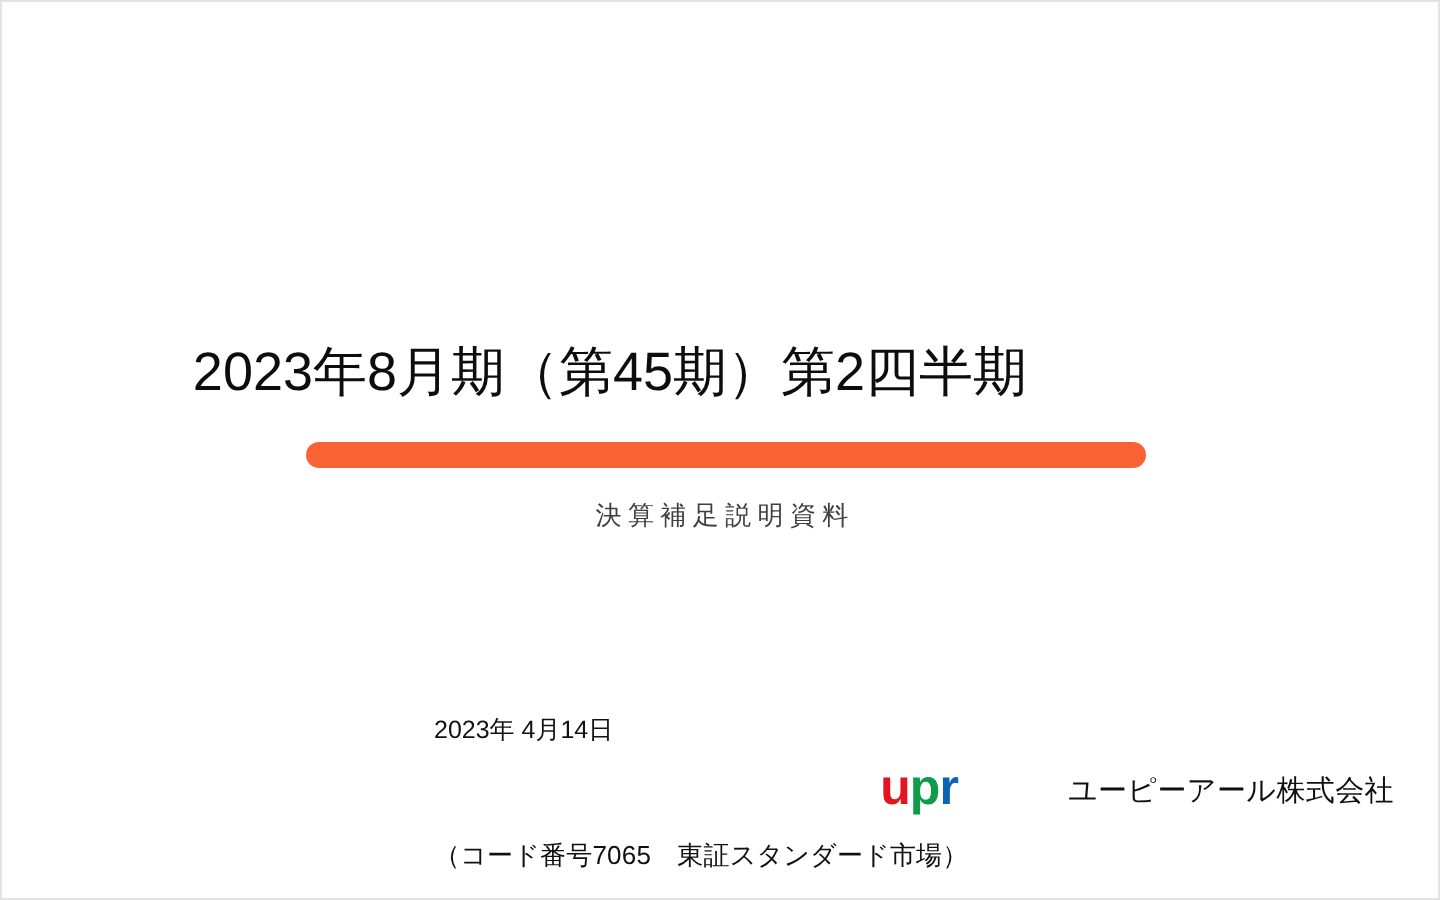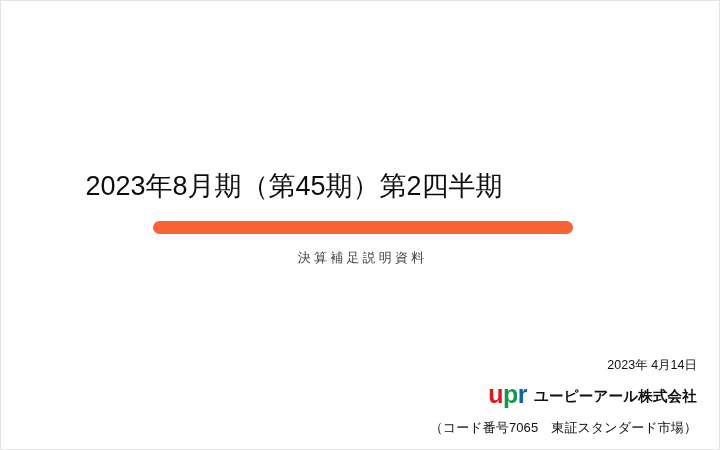--- a/index.html
+++ b/index.html
@@ -16,21 +16,21 @@
     height: 450px;
     background: #ffffff;
     border: 1px solid #e3e3e3;
     box-sizing: border-box;
     overflow: hidden;
   }
 
   
   .title-block {
     position: absolute;
-    left: 5px;
+    left: 16px;
     top: 168px;
     width: 576px;
     text-align: center;
   }
   .main-title {
     font-size: 27px;
     line-height: 34px;
     font-weight: 400;
     color: #0d0d0d;
     letter-spacing: 0px;
@@ -62,21 +62,21 @@
     letter-spacing: 3.2px;
     padding-left: 3.2px;
   }
 
   
   .footer-block {
     position: absolute;
     right: 22px;
     top: 356px;
     width: 480px;
-    text-align: right;
+    text-align: left;
   }
   .doc-date {
     font-size: 12.5px;
     line-height: 17px;
     color: #111111;
     white-space: pre;
   }
   .company-row {
     margin-top: 9px;
     display: flex;
@@ -92,24 +92,25 @@
     font-family: Liberation Sans, sans-serif;
     display: inline-block;
     transform: translateY(-1px);
   }
   .logo-mark .l-u { color: #e3161f; }
   .logo-mark .l-p { color: #0f9b4a; }
   .logo-mark .l-r { color: #0b63b5; }
   .company-name {
     font-size: 14.5px;
     line-height: 18px;
-    font-weight: 700;
+    font-weight: 400;
     color: #101010;
     letter-spacing: 0.2px;
     white-space: nowrap;
+    margin-left: 48px;
   }
   .market-code {
     margin-top: 11px;
     font-size: 13px;
     line-height: 18px;
     color: #101010;
     letter-spacing: 0.1px;
     white-space: pre;
   }
 </style>

